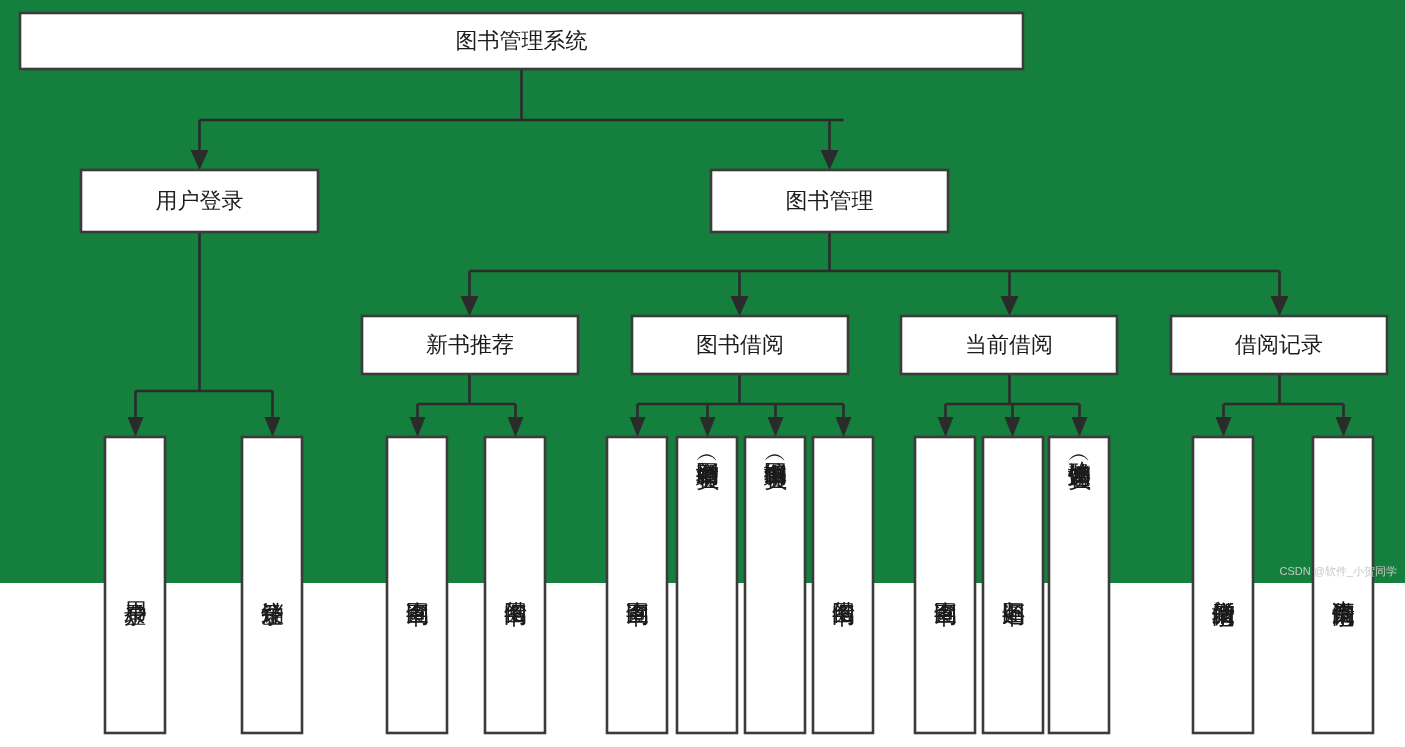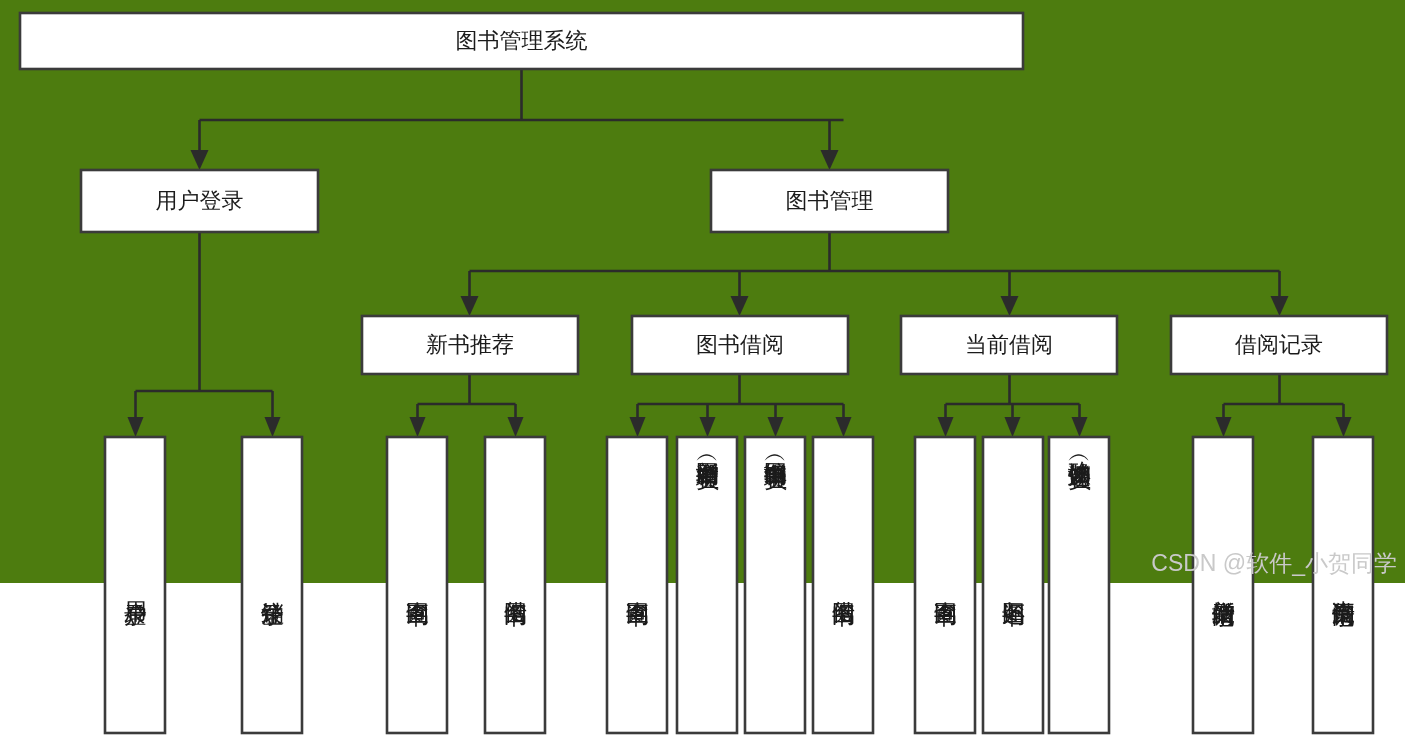--- a/index.html
+++ b/index.html
@@ -10,21 +10,21 @@
   body {
     width: 1405px;
     height: 747px;
     font-family: "Liberation Sans", sans-serif;
     overflow: hidden;
   }
   #diagram-root {
     position: relative;
     width: 1405px;
     height: 583px;
-    background: #4d7c0f;
+    background: #15803d;
   }
   svg.diagram {
     position: absolute;
     top: 0;
     left: 0;
     width: 1405px;
     height: 747px;
     display: block;
   }
   .node-box {
@@ -71,21 +71,21 @@
     line-height: 1.04;
     letter-spacing: 1px;
     color: #1b1b1b;
     white-space: nowrap;
   }
   .watermark {
     position: absolute;
     right: 8px;
     bottom: 4px;
     font-family: "Liberation Sans", sans-serif;
-    font-size: 23px;
+    font-size: 11px;
     color: #c9c9c9;
     white-space: nowrap;
     user-select: none;
   }
 </style>
 </head>
 <body>
 
 <div id="diagram-root">
 

